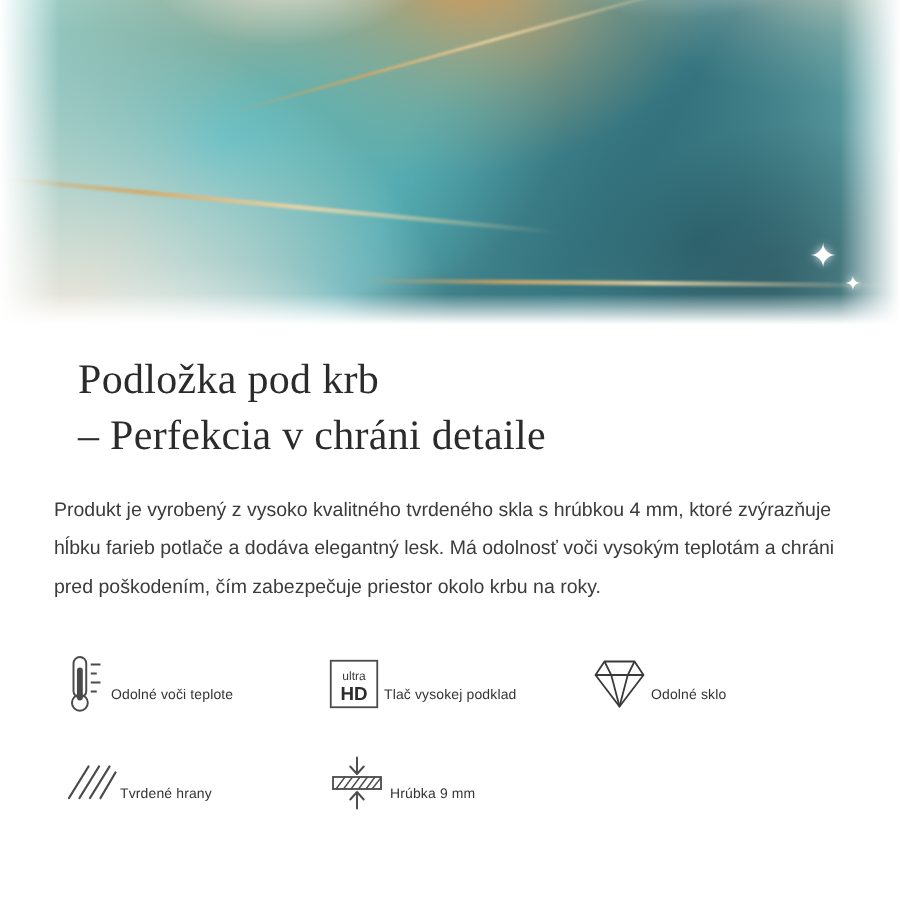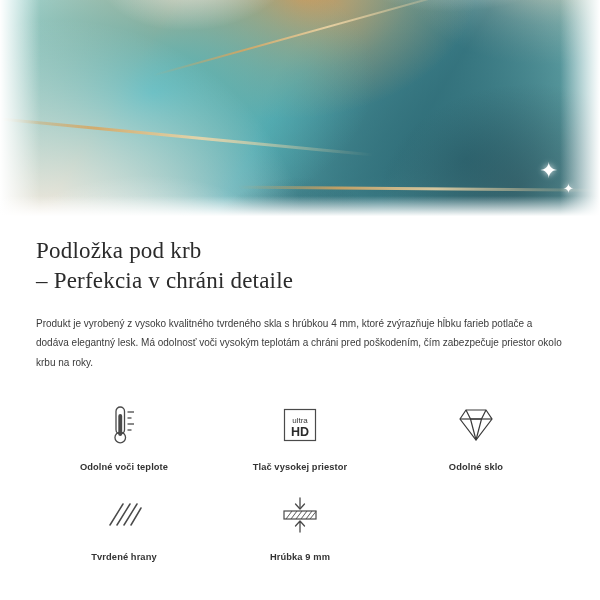--- a/index.html
+++ b/index.html
@@ -85,60 +85,60 @@
     pointer-events: none;
   }
   .sp1 { right: 42px; top: 160px; font-size: 22px; }
   .sp2 { right: 26px; top: 182px; font-size: 13px; }
 
   
   .content { padding: 14px 36px 0 36px; }
   h1 {
     font-family: "Liberation Serif", serif;
     font-weight: 400;
-    font-size: 23px;
+    font-size: 28px;
     line-height: 1.32;
     color: #2b2b2b;
     letter-spacing: .2px;
+    margin-left: 16px;
   }
   h1 .l2 { display: block; }
   .desc {
     margin-top: 17px;
-    font-size: 10px;
+    font-size: 13px;
     line-height: 1.95;
     color: #3b3b3b;
     max-width: 536px;
   }
 
   
   .features {
     margin-top: 22px;
     display: grid;
     grid-template-columns: repeat(3, 1fr);
     row-gap: 6px;
   }
   .feature {
     display: flex;
-    flex-direction: column;
+    flex-direction: row;
     align-items: center;
     padding: 8px 4px 6px 4px;
   }
   .ficon {
     height: 46px;
     display: flex;
     align-items: center;
     justify-content: center;
   }
   .flabel {
     margin-top: 14px;
     font-size: 9.3px;
     color: #333333;
     text-align: right;
     letter-spacing: .1px;
-    font-weight: bold;
   }
   svg { display: block; }
 </style>
 </head>
 <body>
 
 <div class="page">
 
   <div class="hero">
     <div class="hero-inner">
@@ -185,21 +185,21 @@
       </div>
 
       <div class="feature">
         <div class="ficon">
           <svg width="40" height="40" viewBox="0 0 40 40">
             <rect x="4.5" y="4.5" width="31" height="31" fill="none" stroke="#4a4a4a" stroke-width="1.2"></rect>
             <text x="20" y="17.5" text-anchor="middle" font-family="Liberation Sans, sans-serif" font-size="8" fill="#3a3a3a">ultra</text>
             <text x="20" y="30.5" text-anchor="middle" font-family="Liberation Sans, sans-serif" font-size="12.5" font-weight="bold" fill="#2b2b2b">HD</text>
           </svg>
         </div>
-        <div class="flabel">Tlač vysokej priestor</div>
+        <div class="flabel">Tlač vysokej podklad</div>
       </div>
 
 
       <div class="feature">
         <div class="ficon">
           <svg width="42" height="38" viewBox="0 0 42 38" fill="none" stroke="#3a3a3a" stroke-width="1.2">
             <path d="M5 13 L11 4 H31 L37 13 L21 34 Z"></path>
             <path d="M5 13 H37"></path>
             <path d="M11 4 L15.5 13 L21 34"></path>
             <path d="M31 4 L26.5 13 L21 34"></path>

